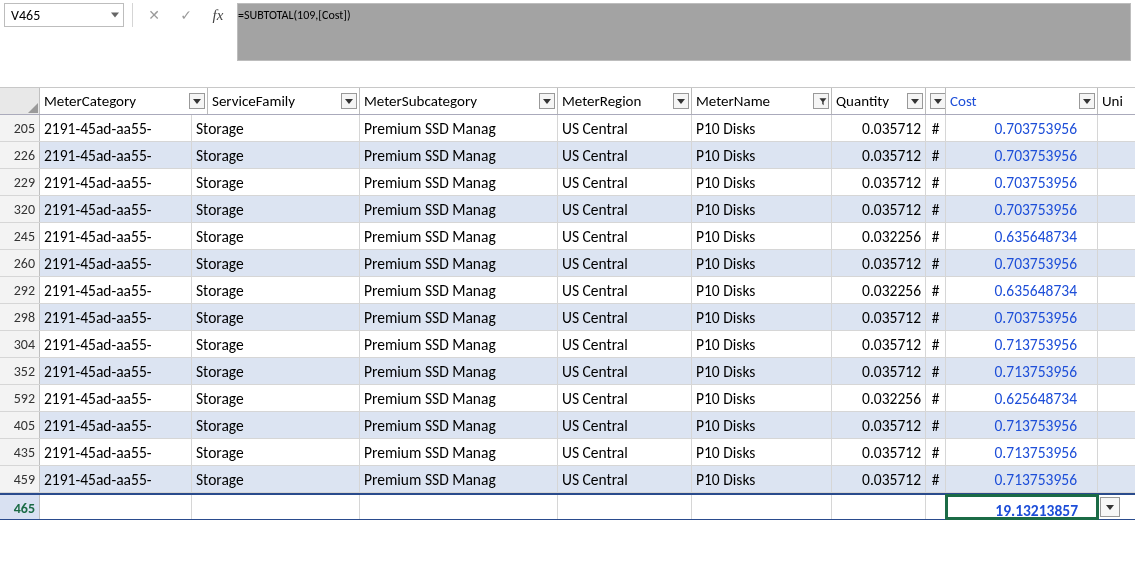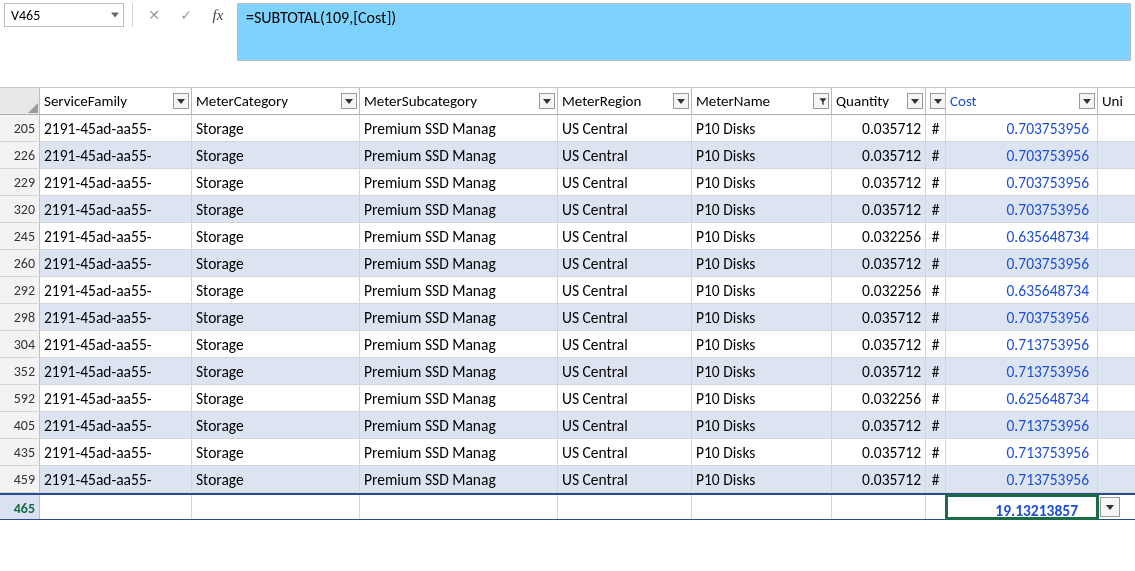--- a/index.html
+++ b/index.html
@@ -52,24 +52,24 @@
     .fb-btn {
       width: 26px; height: 24px;
       display: flex; align-items: center; justify-content: center;
       color: #9a9a9a;
       font-size: 14px;
     }
     .fb-btn.fx { font-style: italic; font-family: "Times New Roman", serif; color: #444; font-size: 15px; }
     .formula-input {
       flex: 1;
       border: 1px solid #bdbdbd;
-      background: #7dd3fc;
+      background: #a3a3a3;
       min-height: 58px;
-      padding: 4px 8px;
-      font-size: 16px;
+      padding: 4px 0;
+      font-size: 12px;
     }
 
     
     .grid {
       position: relative;
       overflow: hidden;
     }
     .row {
       display: flex;
       height: 27px;
@@ -149,21 +149,21 @@
       width: 5px; height: 1px;
     }
 
     .c-sf { flex: 0 0 152px; }
     .c-mc { flex: 0 0 168px; }
     .c-ms { flex: 0 0 198px; }
     .c-mr { flex: 0 0 134px; }
     .c-mn { flex: 0 0 140px; }
     .c-qty { flex: 0 0 94px; text-align: right; }
     .c-hash { flex: 0 0 20px; text-align: center; }
-    .c-cost { flex: 0 0 152px; text-align: right; padding-right: 8px; }
+    .c-cost { flex: 0 0 152px; text-align: right; padding-right: 20px; }
     .c-uni { flex: 0 0 40px; }
 
     .row .c-cost { color: #1d4ed8; }
 
     .total-cell {
       border: 2px solid #1b6b46;
       outline: 1px solid #1b6b46;
       padding-right: 18px;
     }
     .total-dd {
@@ -209,28 +209,28 @@
   </div>
   <div class="formula-input">
     <span>=SUBTOTAL(109,[Cost])</span>
   </div>
 </div>
 
 <div class="grid">
 
   <div class="row header">
     <div class="rowhead corner"></div>
+    <div class="cell c-mc">
+      <span>MeterCategory</span>
+      <span class="filter-btn">
+          <span class="tri"></span>
+        </span>
+    </div>
     <div class="cell c-sf">
       <span>ServiceFamily</span>
-      <span class="filter-btn">
-          <span class="tri"></span>
-        </span>
-    </div>
-    <div class="cell c-mc">
-      <span>MeterCategory</span>
       <span class="filter-btn">
           <span class="tri"></span>
         </span>
     </div>
     <div class="cell c-ms">
       <span>MeterSubcategory</span>
       <span class="filter-btn">
           <span class="tri"></span>
         </span>
     </div>

